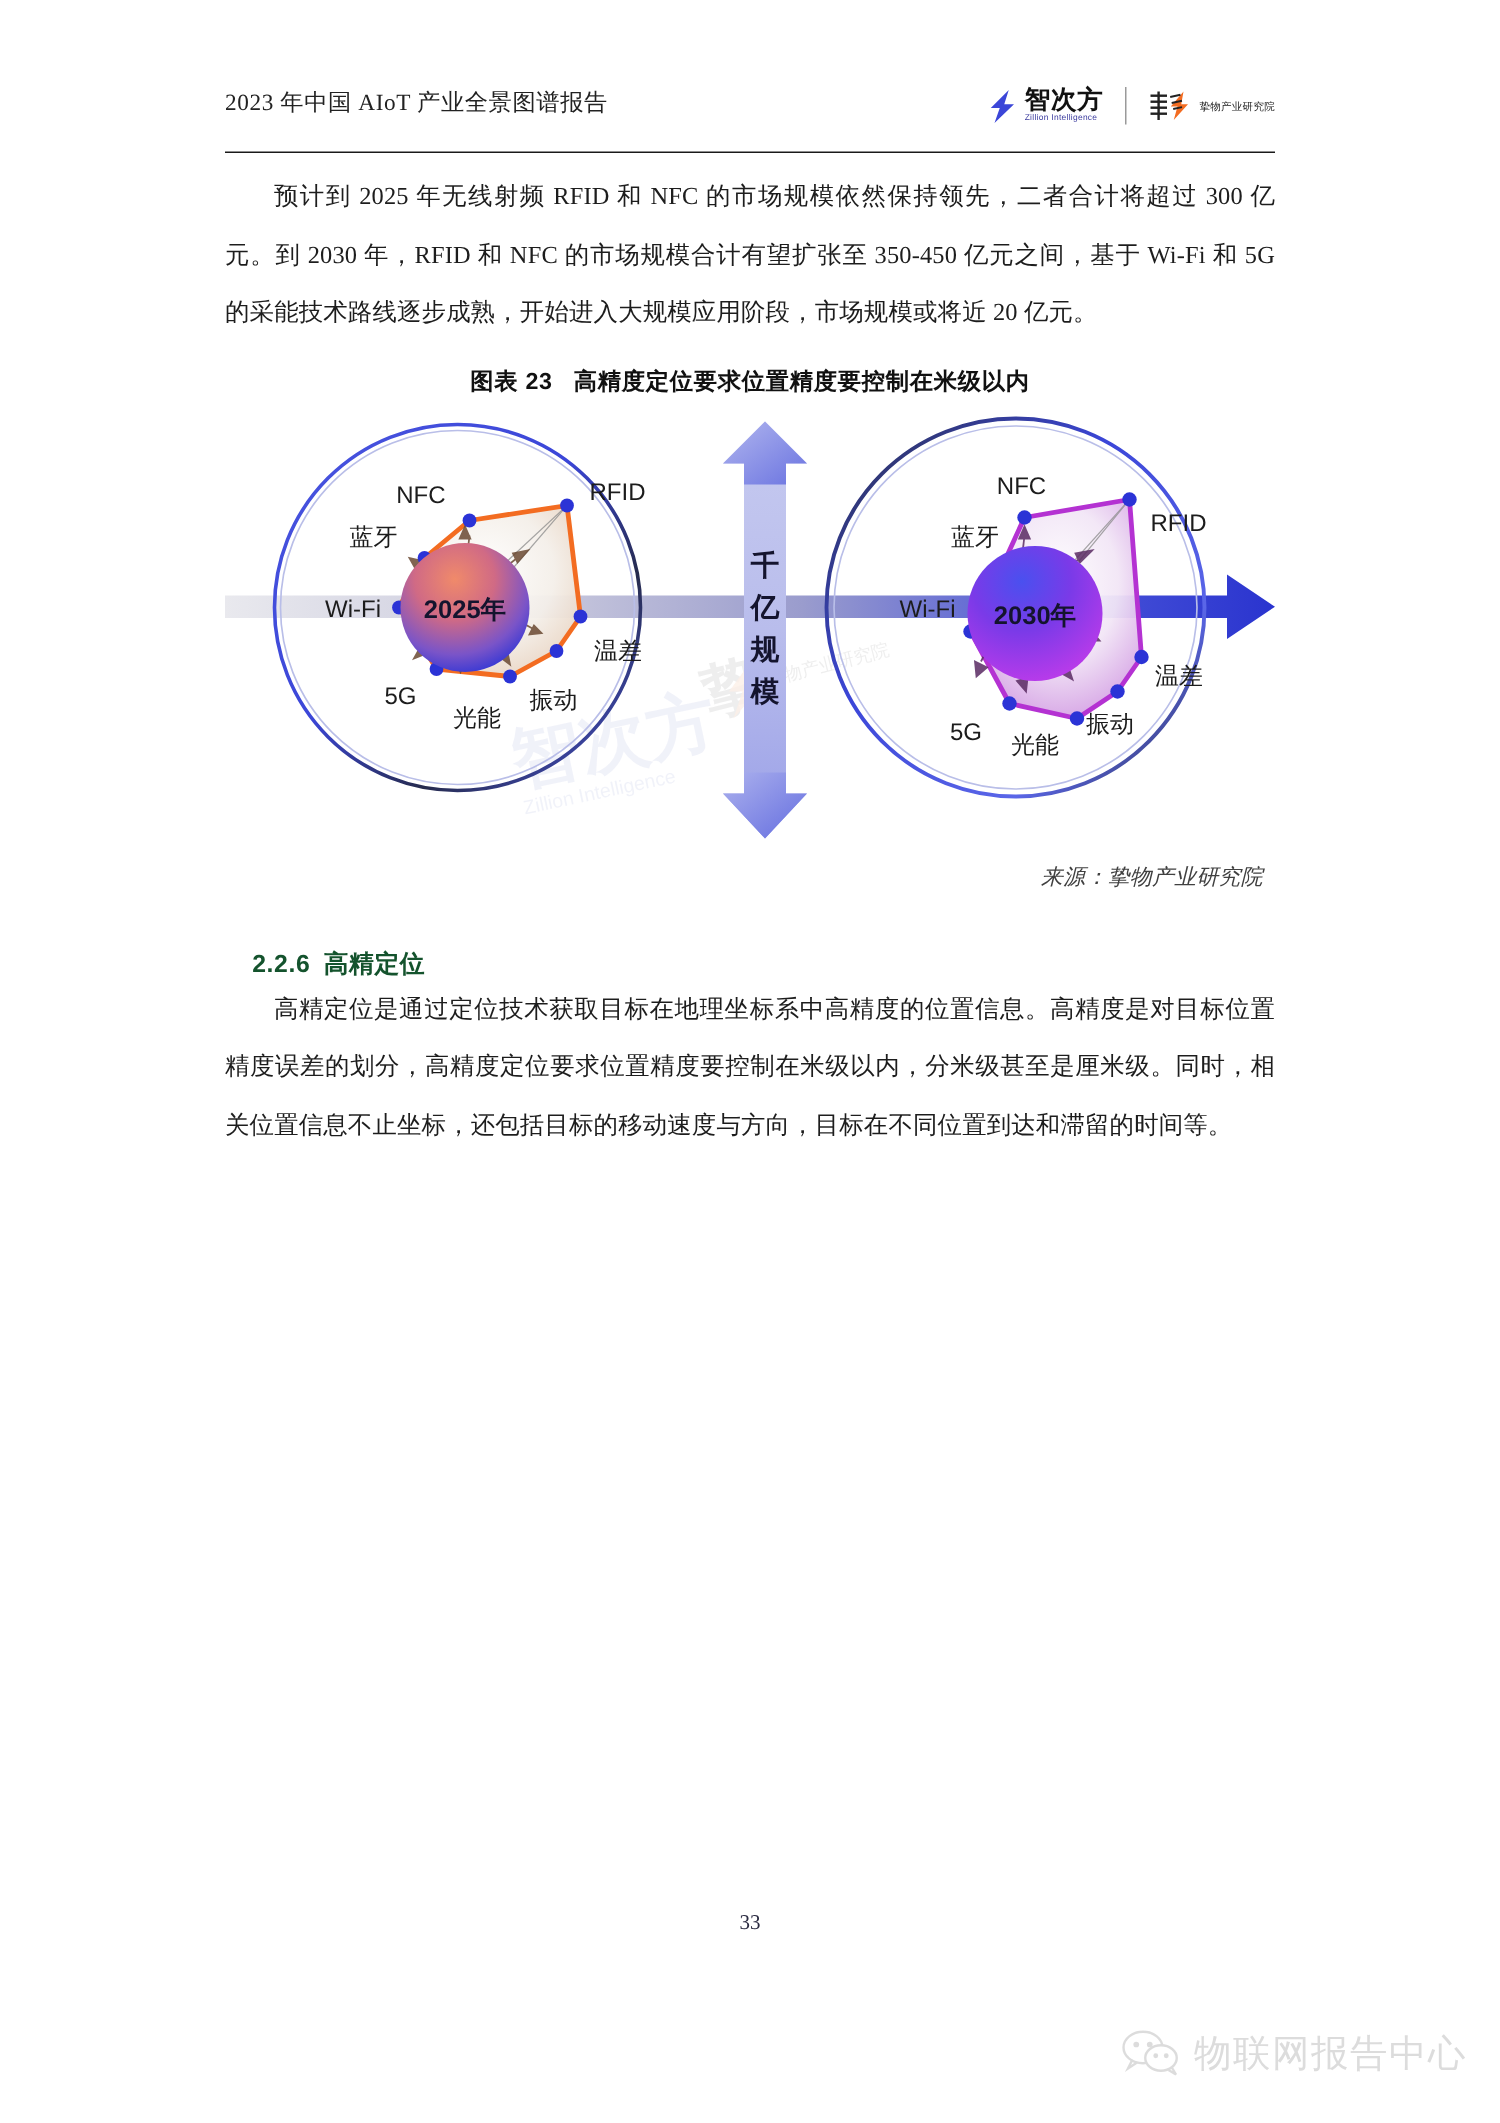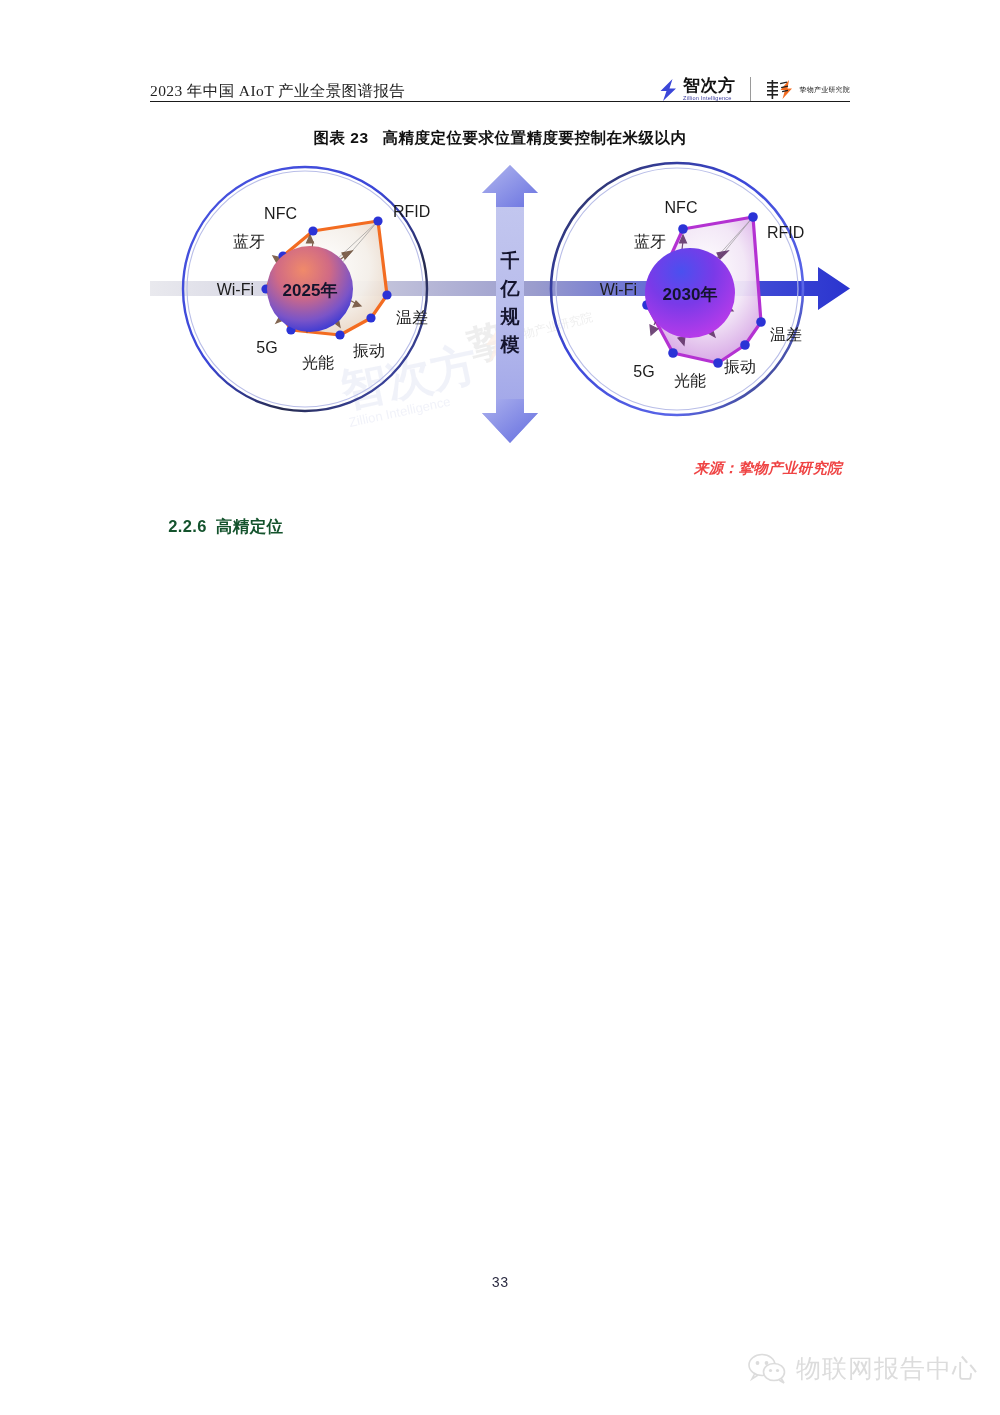--- a/index.html
+++ b/index.html
@@ -20,21 +20,21 @@
   }
 
   
   .header {
     position: absolute;
     left: 150px;
     top: 58px;
     width: 700px;
     height: 44px;
     display: flex;
-    align-items: flex-end;
+    align-items: flex-start;
     justify-content: space-between;
   }
   .header-title {
     font-family: "Liberation Serif", serif;
     font-size: 15.5px;
     letter-spacing: 0.4px;
     color: #222;
     white-space: nowrap;
   }
   .brand {
@@ -139,24 +139,23 @@
     width: 700px;
     height: 300px;
     margin-top: 6px;
   }
   .figure-wrap svg { display: block; }
   .source-line {
     text-align: right;
     font-family: "Liberation Serif", serif;
     font-style: italic;
     font-size: 14.5px;
-    color: #ef4444;
+    color: #404040;
     margin: 4px 8px 0 0;
     letter-spacing: 0.3px;
-    font-weight: bold;
   }
 
   
   h3.section-heading {
     margin: 38px 0 0 0;
     font-family: "Liberation Sans", sans-serif;
     font-weight: bold;
     font-size: 16.5px;
     color: #14532d;
     text-indent: 1.1em;
@@ -166,21 +165,21 @@
 
   .after-heading { margin-top: 24px; }
 
   
   .page-number {
     position: absolute;
     left: 0;
     top: 1275px;
     width: 1000px;
     text-align: center;
-    font-family: Liberation Mono, monospace;
+    font-family: Liberation Serif, serif;
     font-size: 14px;
     color: #2a2a40;
   }
   .wechat-footer {
     position: absolute;
     right: 22px;
     top: 1352px;
     display: flex;
     align-items: center;
     gap: 9px;
@@ -237,20 +236,21 @@
           </svg>
         </span>
         <span class="brand2-label">挚物产业研究院</span>
       </div>
     </div>
   </div>
   <div class="header-rule"></div>
 
   <div class="content">
 
+    <p class="para">预计到 2025 年无线射频 RFID 和 NFC 的市场规模依然保持领先，二者合计将超过 300 亿元。到 2030 年，RFID 和 NFC 的市场规模合计有望扩张至 350-450 亿元之间，基于 Wi-Fi 和 5G 的采能技术路线逐步成熟，开始进入大规模应用阶段，市场规模或将近 20 亿元。</p>
 
     <div class="figure-title">
       <span class="fig-no">图表 23</span><span>高精度定位要求位置精度要控制在米级以内</span>
     </div>
 
     <div class="figure-wrap">
       <svg width="700" height="300" viewBox="0 0 700 300">
         <defs>
           <linearGradient id="hbar" x1="0" y1="0" x2="1" y2="0">
             <stop offset="0%" stop-color="#e9e9ee"></stop>
@@ -446,20 +446,21 @@
         </g>
       </svg>
     </div>
 
     <div class="source-line">来源：挚物产业研究院</div>
 
     <h3 class="section-heading">
       <span class="sec-num">2.2.6</span><span>高精定位</span>
     </h3>
 
+    <p class="para after-heading">高精定位是通过定位技术获取目标在地理坐标系中高精度的位置信息。高精度是对目标位置精度误差的划分，高精度定位要求位置精度要控制在米级以内，分米级甚至是厘米级。同时，相关位置信息不止坐标，还包括目标的移动速度与方向，目标在不同位置到达和滞留的时间等。</p>
   </div>
 
   <div class="page-number">33</div>
 
   <div class="wechat-footer">
     <span class="wechat-icon">
       <svg width="40" height="32" viewBox="0 0 40 32">
         <ellipse cx="15" cy="12" rx="13" ry="10.5" fill="none" stroke="#8d8d8d" stroke-width="1.6"></ellipse>
         <path d="M8 20 L5 26 L11 22" fill="none" stroke="#8d8d8d" stroke-width="1.6"></path>
         <circle cx="10.5" cy="10" r="1.9" fill="#8d8d8d"></circle>

